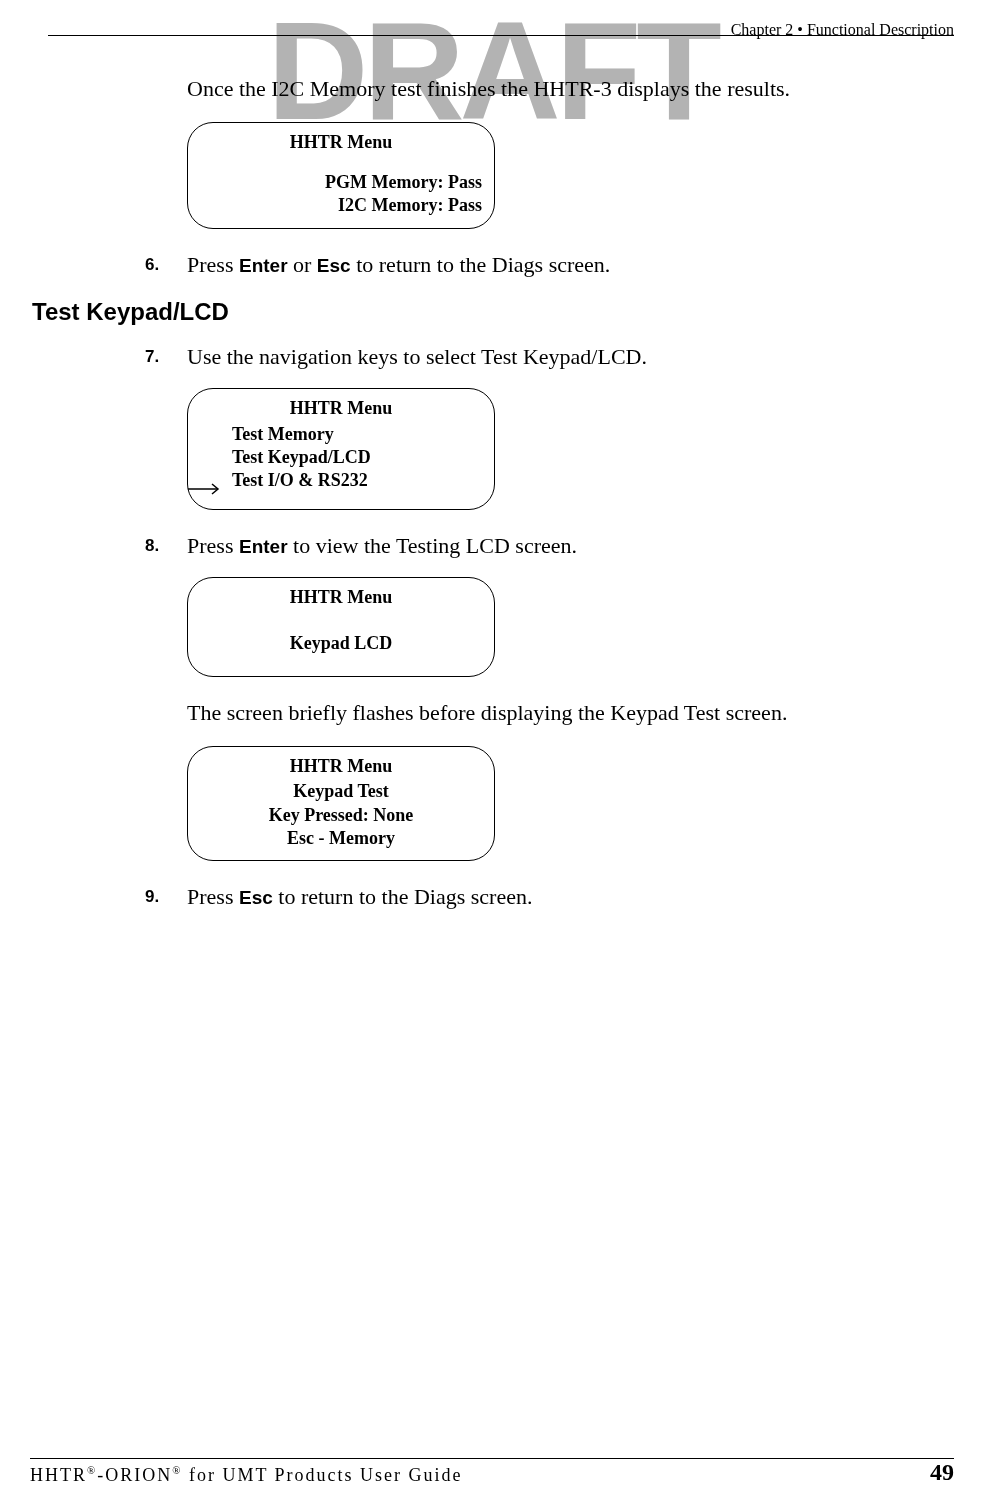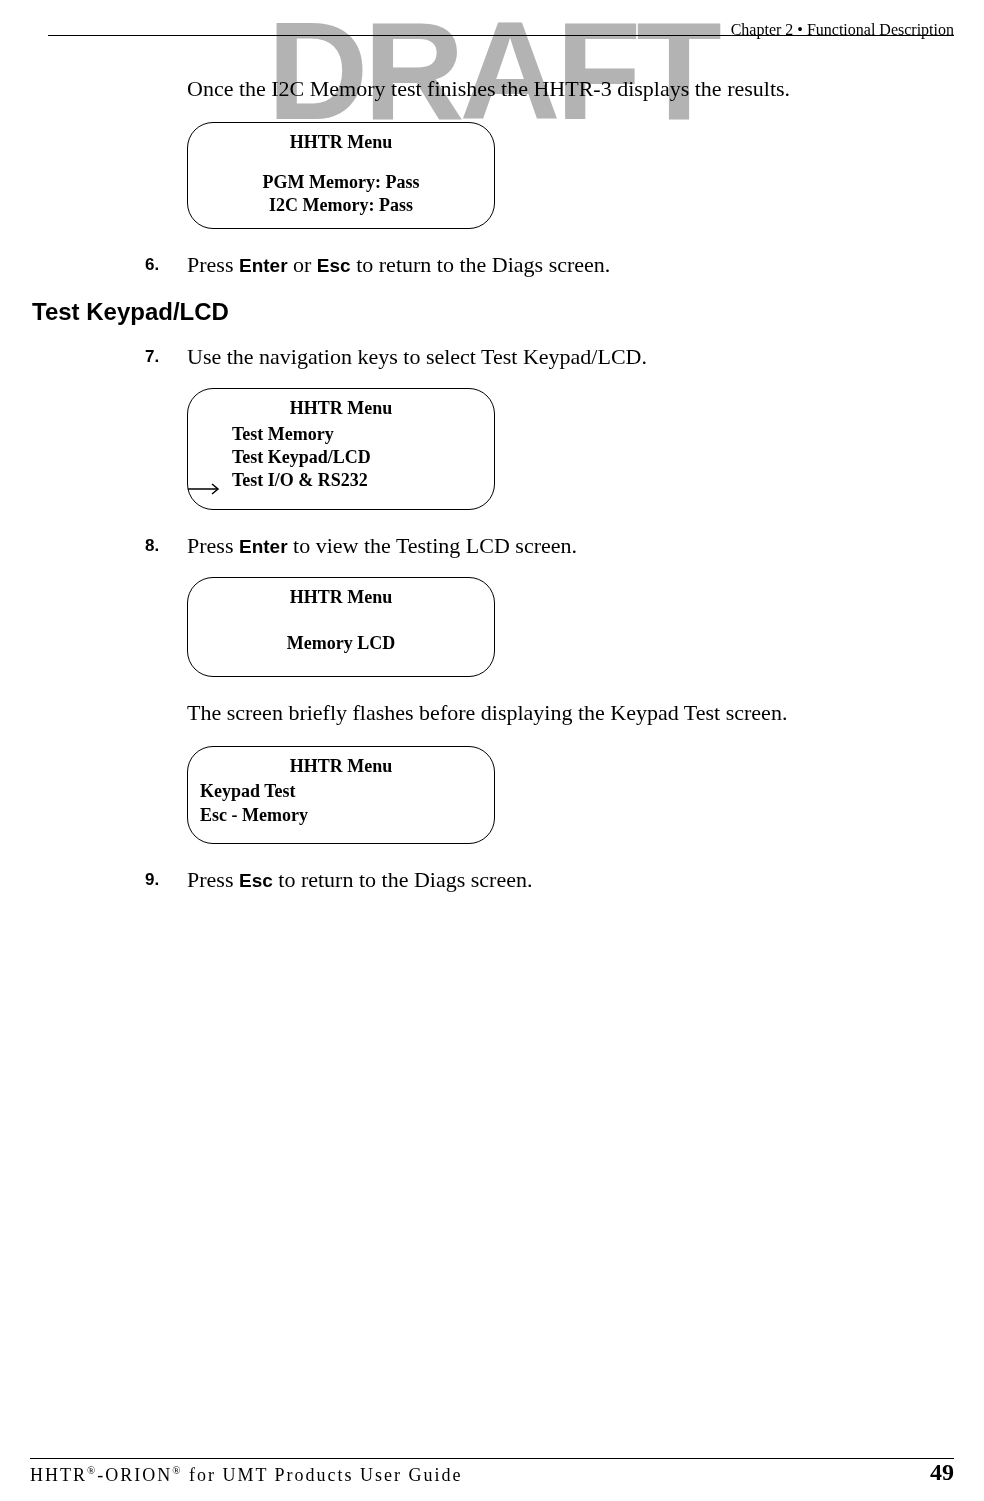--- a/index.html
+++ b/index.html
@@ -83,22 +83,22 @@
       font-weight: bold;
       font-size: 18px;
       position: relative;
     }
     .lcd.tall { min-height: 95px; }
     .lcd.short1 { min-height: 105px; padding-bottom: 16px; }
     .lcd.med { min-height: 100px; }
     .lcd.med2 { min-height: 98px; }
     .lcd-title { text-align: center; margin-bottom: 2px; }
     .lcd-line { margin: 0; }
-    .lcd-center .lcd-line { }
-    .lcd-left .lcd-line { text-align: center; }
+    .lcd-center .lcd-line { text-align: center; }
+    .lcd-left .lcd-line { text-align: right; }
     .lcd-menu-row { display: flex; align-items: center; }
     .lcd-menu-arrow { width: 32px; flex-shrink: 0; position: relative; }
     .lcd-menu-items { }
     .lcd-testing { text-align: center; margin-top: 22px; }
     .footer-rule {
       position: absolute;
       bottom: 42px;
       left: 30px;
       right: 30px;
       border-top: 1.5px solid #000;
@@ -171,28 +171,29 @@
 
   <div class="step">
     <div class="step-num">8.</div>
     <div class="step-text">
       <span>Press </span><span class="kw">Enter</span><span> to view the Testing LCD screen.</span>
     </div>
   </div>
 
   <div class="lcd med">
     <div class="lcd-title">HHTR Menu</div>
-    <div class="lcd-testing">Memory LCD</div>
+    <div class="lcd-testing">Keypad LCD</div>
   </div>
 
   <p class="body-indent" style="margin-bottom:18px;">The screen briefly flashes before displaying the Keypad Test screen.</p>
 
   <div class="lcd med2 lcd-center">
     <div class="lcd-title">HHTR Menu</div>
     <div class="lcd-line">Keypad Test</div>
+    <div class="lcd-line">Key Pressed:  None</div>
     <div class="lcd-line">Esc - Memory</div>
   </div>
 
   <div class="step">
     <div class="step-num">9.</div>
     <div class="step-text">
       <span>Press </span><span class="kw">Esc</span><span> to return to the Diags screen.</span>
     </div>
   </div>
 

